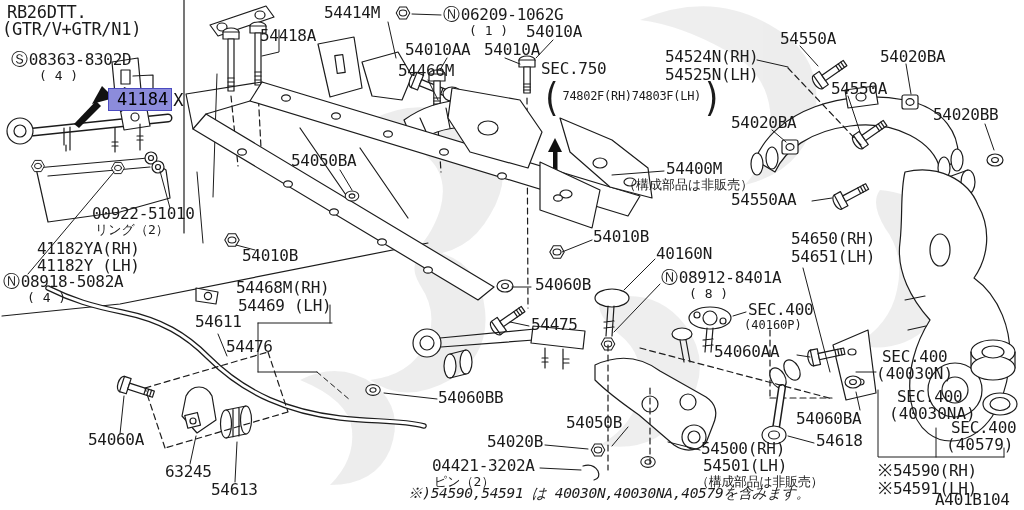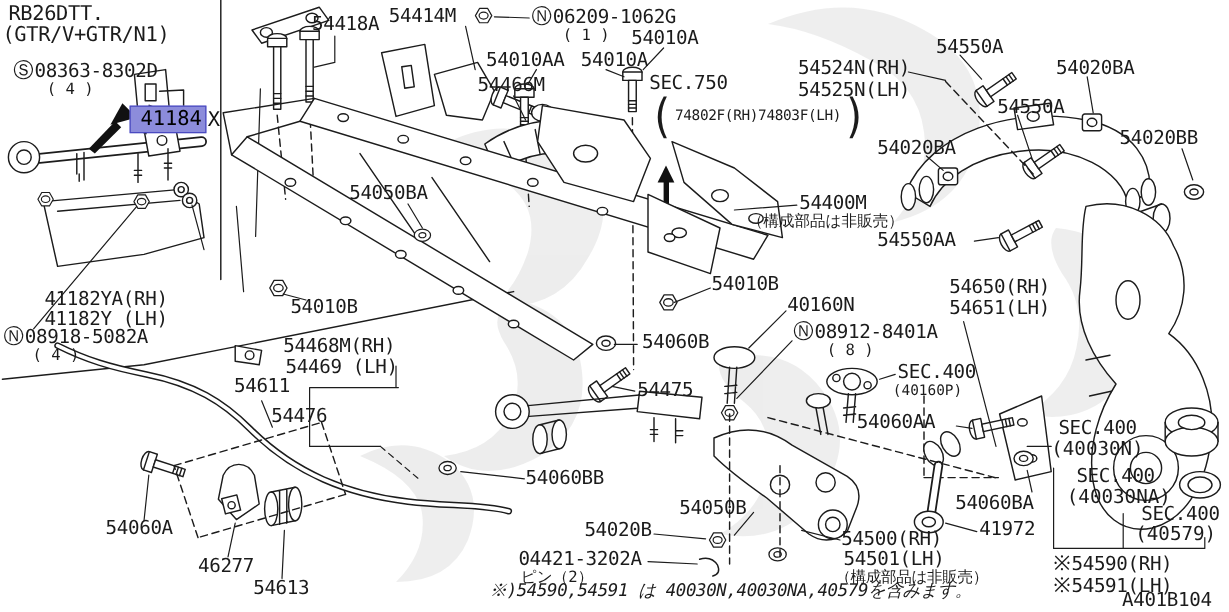--- a/index.html
+++ b/index.html
@@ -323,29 +323,30 @@
 </svg>
 
   <div id="hl">
     <span class="box">41184</span>
       <span class="sfx">X</span>
   </div>
 
   <div class="lbl big" style="left:7px;top:3px">RB26DTT.</div>
   <div class="lbl big" style="left:2px;top:20px">(GTR/V+GTR/N1)</div>
   <div class="lbl" style="left:11px;top:50px"><span class="pfx">Ⓢ</span><span>08363-8302D</span><span class="sub" style="padding-left:28px">( 4 )</span></div>
+  <div class="lbl" style="left:92px;top:206px"><span>00922-51010</span><span class="sub" style="padding-left:3px">リング（2）</span></div>
   <div class="lbl" style="left:37px;top:241px">41182YA(RH)</div>
   <div class="lbl" style="left:37px;top:258px">41182Y (LH)</div>
   <div class="lbl" style="left:3px;top:272px"><span class="pfx">Ⓝ</span><span>08918-5082A</span><span class="sub" style="padding-left:24px">( 4 )</span></div>
   <div class="lbl" style="left:195px;top:314px">54611</div>
   <div class="lbl" style="left:226px;top:339px">54476</div>
   <div class="lbl" style="left:88px;top:432px">54060A</div>
-  <div class="lbl" style="left:165px;top:464px">46277</div>
+  <div class="lbl" style="left:165px;top:464px">63245</div>
   <div class="lbl" style="left:211px;top:482px">54613</div>
-  <div class="lbl" style="left:260px;top:12px">54418A</div>
+  <div class="lbl" style="left:260px;top:28px">54418A</div>
   <div class="lbl" style="left:324px;top:5px">54414M</div>
   <div class="lbl" style="left:443px;top:5px"><span class="pfx">Ⓝ</span><span>06209-1062G</span><span class="sub" style="padding-left:26px">( 1 )</span></div>
   <div class="lbl" style="left:526px;top:24px">54010A</div>
   <div class="lbl" style="left:405px;top:42px">54010AA</div>
   <div class="lbl" style="left:484px;top:42px">54010A</div>
   <div class="lbl" style="left:398px;top:63px">54466M</div>
   <div class="lbl" style="left:541px;top:61px">SEC.750</div>
   <div class="s750">
     <span class="par">(</span>
     <span class="col">
@@ -374,21 +375,21 @@
   <div class="lbl" style="left:236px;top:280px">54468M(RH)</div>
   <div class="lbl" style="left:238px;top:298px">54469 (LH)</div>
   <div class="lbl" style="left:535px;top:277px">54060B</div>
   <div class="lbl" style="left:531px;top:317px">54475</div>
   <div class="lbl" style="left:438px;top:390px">54060BB</div>
   <div class="lbl" style="left:487px;top:434px">54020B</div>
   <div class="lbl" style="left:432px;top:458px"><span>04421-3202A</span><span class="sub" style="padding-left:2px">ピン（2）</span></div>
   <div class="lbl" style="left:566px;top:415px">54050B</div>
   <div class="lbl" style="left:714px;top:344px">54060AA</div>
   <div class="lbl" style="left:796px;top:411px">54060BA</div>
-  <div class="lbl" style="left:816px;top:433px">41972</div>
+  <div class="lbl" style="left:816px;top:433px">54618</div>
   <div class="lbl" style="left:701px;top:441px">54500(RH)</div>
   <div class="lbl" style="left:703px;top:458px">54501(LH)</div>
   <div class="lbl jp" style="left:696px;top:475px">（構成部品は非販売）</div>
   <div class="lbl" style="left:882px;top:349px"><span>SEC.400</span><span class="sub" style="margin-left:-6px;font-size:16px">(40030N)</span></div>
   <div class="lbl" style="left:897px;top:389px"><span>SEC.400</span><span class="sub" style="margin-left:-8px;font-size:16px">(40030NA)</span></div>
   <div class="lbl" style="left:951px;top:420px"><span>SEC.400</span><span class="sub" style="margin-left:-5px;font-size:16px">(40579)</span></div>
   <div class="lbl" style="left:878px;top:461px"><span class="pfx">※</span><span>54590(RH)</span></div>
   <div class="lbl" style="left:878px;top:479px"><span class="pfx">※</span><span>54591(LH)</span></div>
   <div class="lbl" style="left:935px;top:492px">A401B104</div>
   <div class="lbl note" style="left:408px;top:486px">※)54590,54591 は 40030N,40030NA,40579を含みます。</div>

